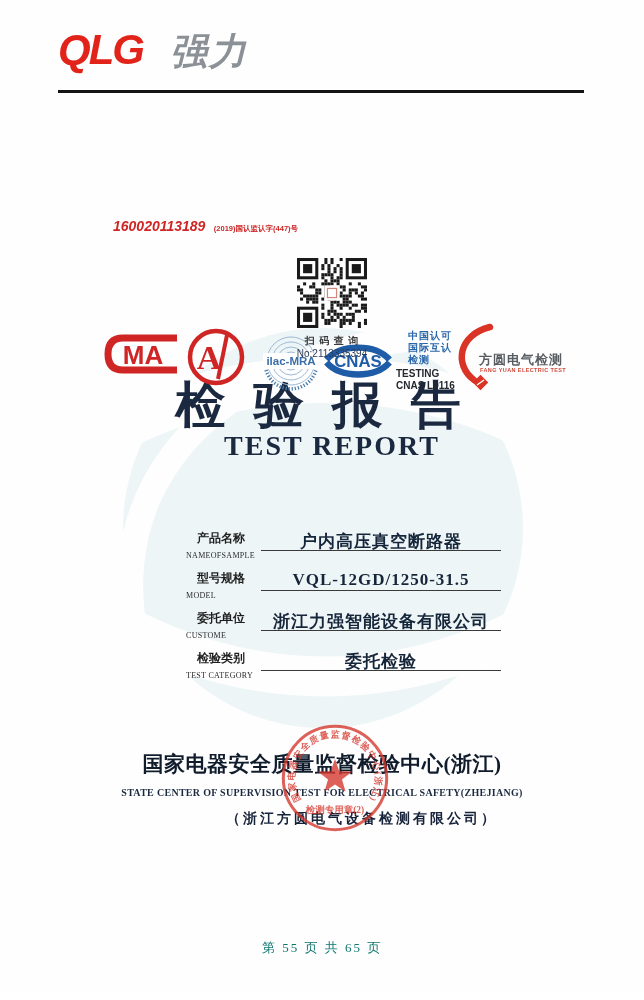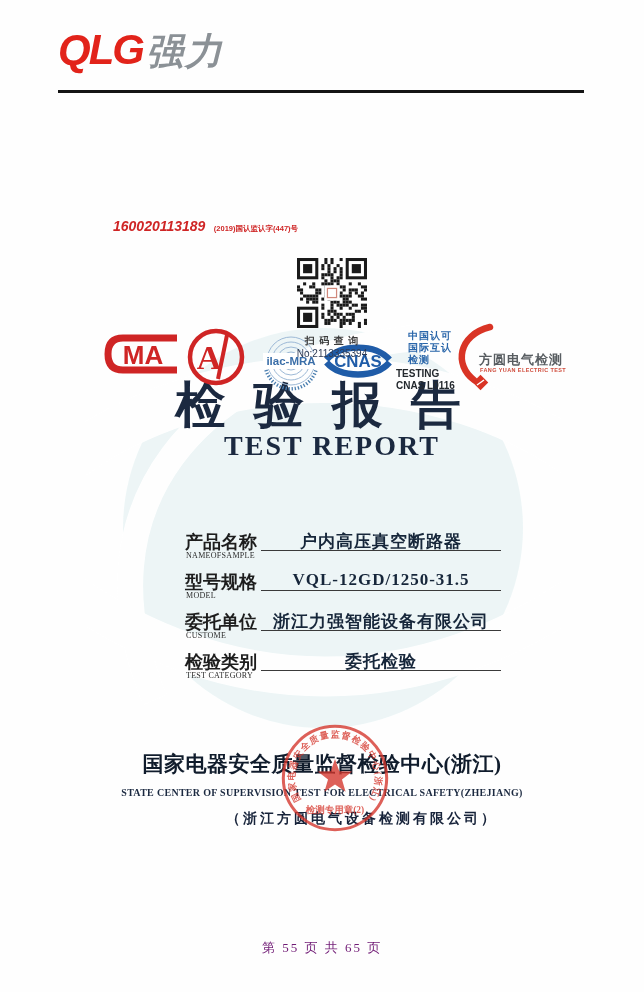--- a/index.html
+++ b/index.html
@@ -4,21 +4,21 @@
 <style>
   * { margin:0; padding:0; box-sizing:border-box; }
   html,body { width:644px; height:1000px; background:#ffffff; overflow:hidden; }
   body { font-family:"Liberation Serif","DejaVu Serif",serif; color:#1c1c1c; }
   .page { position:relative; width:644px; height:992px; background:#fefefe;text-decoration:underline; }
 
   
   .logo { position:absolute; left:58px; top:26px; display:flex; align-items:baseline;
           font-family:"Liberation Sans","DejaVu Sans",sans-serif; }
   .logo-en { font-size:42px; font-weight:800; font-style:italic; color:#e2231a; letter-spacing:-2px; }
-  .logo-cn { font-size:37px; font-weight:800; font-style:italic; color:#8b9196; margin-left:3px; letter-spacing:2px; }
+  .logo-cn { font-size:37px; font-weight:800; font-style:italic; color:#8b9196; margin-left:27px; letter-spacing:2px; }
   .header-rule { position:absolute; left:58px; top:90px; width:526px; height:3px; background:#141414; }
 
   
   .marks { position:absolute; left:0; top:160px; width:644px; height:80px; z-index:2; }
   .cma-num-line { position:absolute; left:101px; top:217px; white-space:nowrap;
                   font-family:"Liberation Sans",sans-serif; z-index:2;margin-left:12px;}
   .cma-num { font-size:14px; font-weight:800; color:#cf2525; font-style:italic; }
   .cma-note { font-size:7.5px; font-weight:700; color:#cf2525; margin-left:4px; }
   .cnas-cn { position:absolute; left:396px; top:170px; font-size:10px; line-height:12px;
              font-weight:700; color:#2a66aa; z-index:2;
@@ -41,41 +41,41 @@
 
   
   .title-cn { position:absolute; left:0; top:372px; width:644px; text-align:center;
               font-size:50px; font-weight:700; color:#1b2940; letter-spacing:8px; z-index:1; }
   .title-en { position:absolute; left:10px; top:430px; width:644px; text-align:center;
               font-size:28px; font-weight:700; color:#1b2940; letter-spacing:2px; z-index:1; }
 
   
   .fields { position:absolute; left:185px; top:530px; width:318px; z-index:1; }
   .field-row { position:relative; height:40px; }
-  .f-label { position:absolute; left:0; top:0; font-size:18px; font-weight:700; color:#1d1d1d; }
+  .f-label { position:absolute; left:12px; top:0; font-size:12px; font-weight:700; color:#1d1d1d; }
   .f-sub { position:absolute; left:1px; top:21px; font-size:8px; font-weight:400; color:#2b2b2b;
            letter-spacing:.3px; }
   .f-line { position:absolute; left:76px; top:0; width:240px; height:21px;
             border-bottom:1.6px solid #3a3a3a; text-align:center;
             font-size:17px; font-weight:700; color:#16263a; letter-spacing:1px; }
 
   
   .issuer-cn { position:absolute; left:0; top:750px; width:644px; text-align:center;
                font-size:21px; font-weight:700; color:#101c2c; letter-spacing:.5px; z-index:1; }
   .issuer-en { position:absolute; left:0; top:787px; width:644px; text-align:center;
                font-size:10px; font-weight:800; color:#1b2940; letter-spacing:.3px; z-index:1;
                font-family:"Liberation Serif",serif; }
   .issuer-sub { position:absolute; left:0; top:810px; width:644px; text-align:center;
                 font-size:14px; font-weight:700; color:#17233a; letter-spacing:3px; z-index:1;margin-left:40px; }
 
   .stamp { position:absolute; left:279px; top:722px; z-index:3; opacity:.78; }
 
   
   .footer { position:absolute; left:0; top:939px; width:644px; text-align:center;
-            font-size:13px; color:#701a75; letter-spacing:2px; z-index:1; }
+            font-size:13px; color:#0f766e; letter-spacing:2px; z-index:1; }
 </style>
 </head>
 <body>
 
 <div class="page">
 
   <svg class="watermark" width="476" height="416" viewBox="0 0 476 416">
     <circle cx="238" cy="208" r="200" fill="#e9f4f5"></circle>
     <path d="M -30 150 C 120 30 360 30 510 150" stroke="#ffffff" stroke-width="46" fill="none"></path>
     <path d="M -30 262 C 140 388 340 388 510 262" stroke="#ffffff" stroke-width="40" fill="none"></path>

